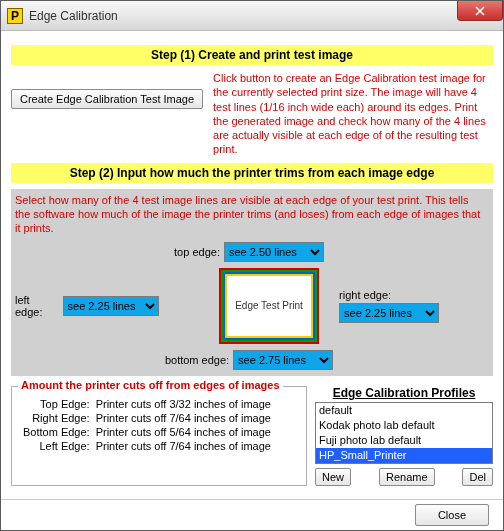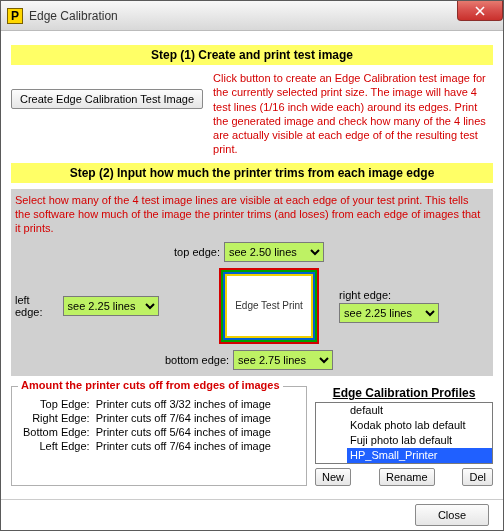--- a/index.html
+++ b/index.html
@@ -96,21 +96,21 @@
     align-items: center;
     justify-items: center;
     row-gap: 6px;
     column-gap: 6px;
   }
   .label { font-size: 11px; }
   select.combo {
     font-size: 11px;
     height: 20px;
     width: 100px;
-    background: #bef264;
+    background: #0ea5e9;
     border: 1px solid #7a7a7a;
   }
   .pair { display:flex; align-items:center; gap:4px; }
   .pair-col { display:flex; flex-direction:column; align-items:flex-start; gap:2px; }
   .test-print {
     width: 100px; height: 76px;
     position: relative;
     margin-left: 40px;
   }
   .tp-outer { position:absolute; inset:0; border:2px solid #d40000; }
@@ -150,21 +150,20 @@
     width:178px;
     display:flex; flex-direction:column;
   }
   .profiles-title { font-weight:bold; font-size:12px; text-decoration:underline; margin-bottom:2px; text-align:center; }
   .prof-list {
     border:1px solid #7a7a7a;
     background:#fff;
     height:62px;
     overflow:hidden;
     font-size:11px;
-    padding-left:31px;
   }
   .prof-item { padding:0 3px; line-height:15px; height:15px; cursor:pointer; }
   .prof-item.sel { background:#2060ff; color:#fff; }
   .prof-btns { display:flex; margin-top:4px; justify-content:space-between; }
   .prof-btns .btn { flex:0 0 auto; padding:2px 6px; font-size:11px; }
   .footer {
     position:absolute;
     left:0; right:0; bottom:0;
     border-top:1px solid #ccc;
     padding:4px 14px;

